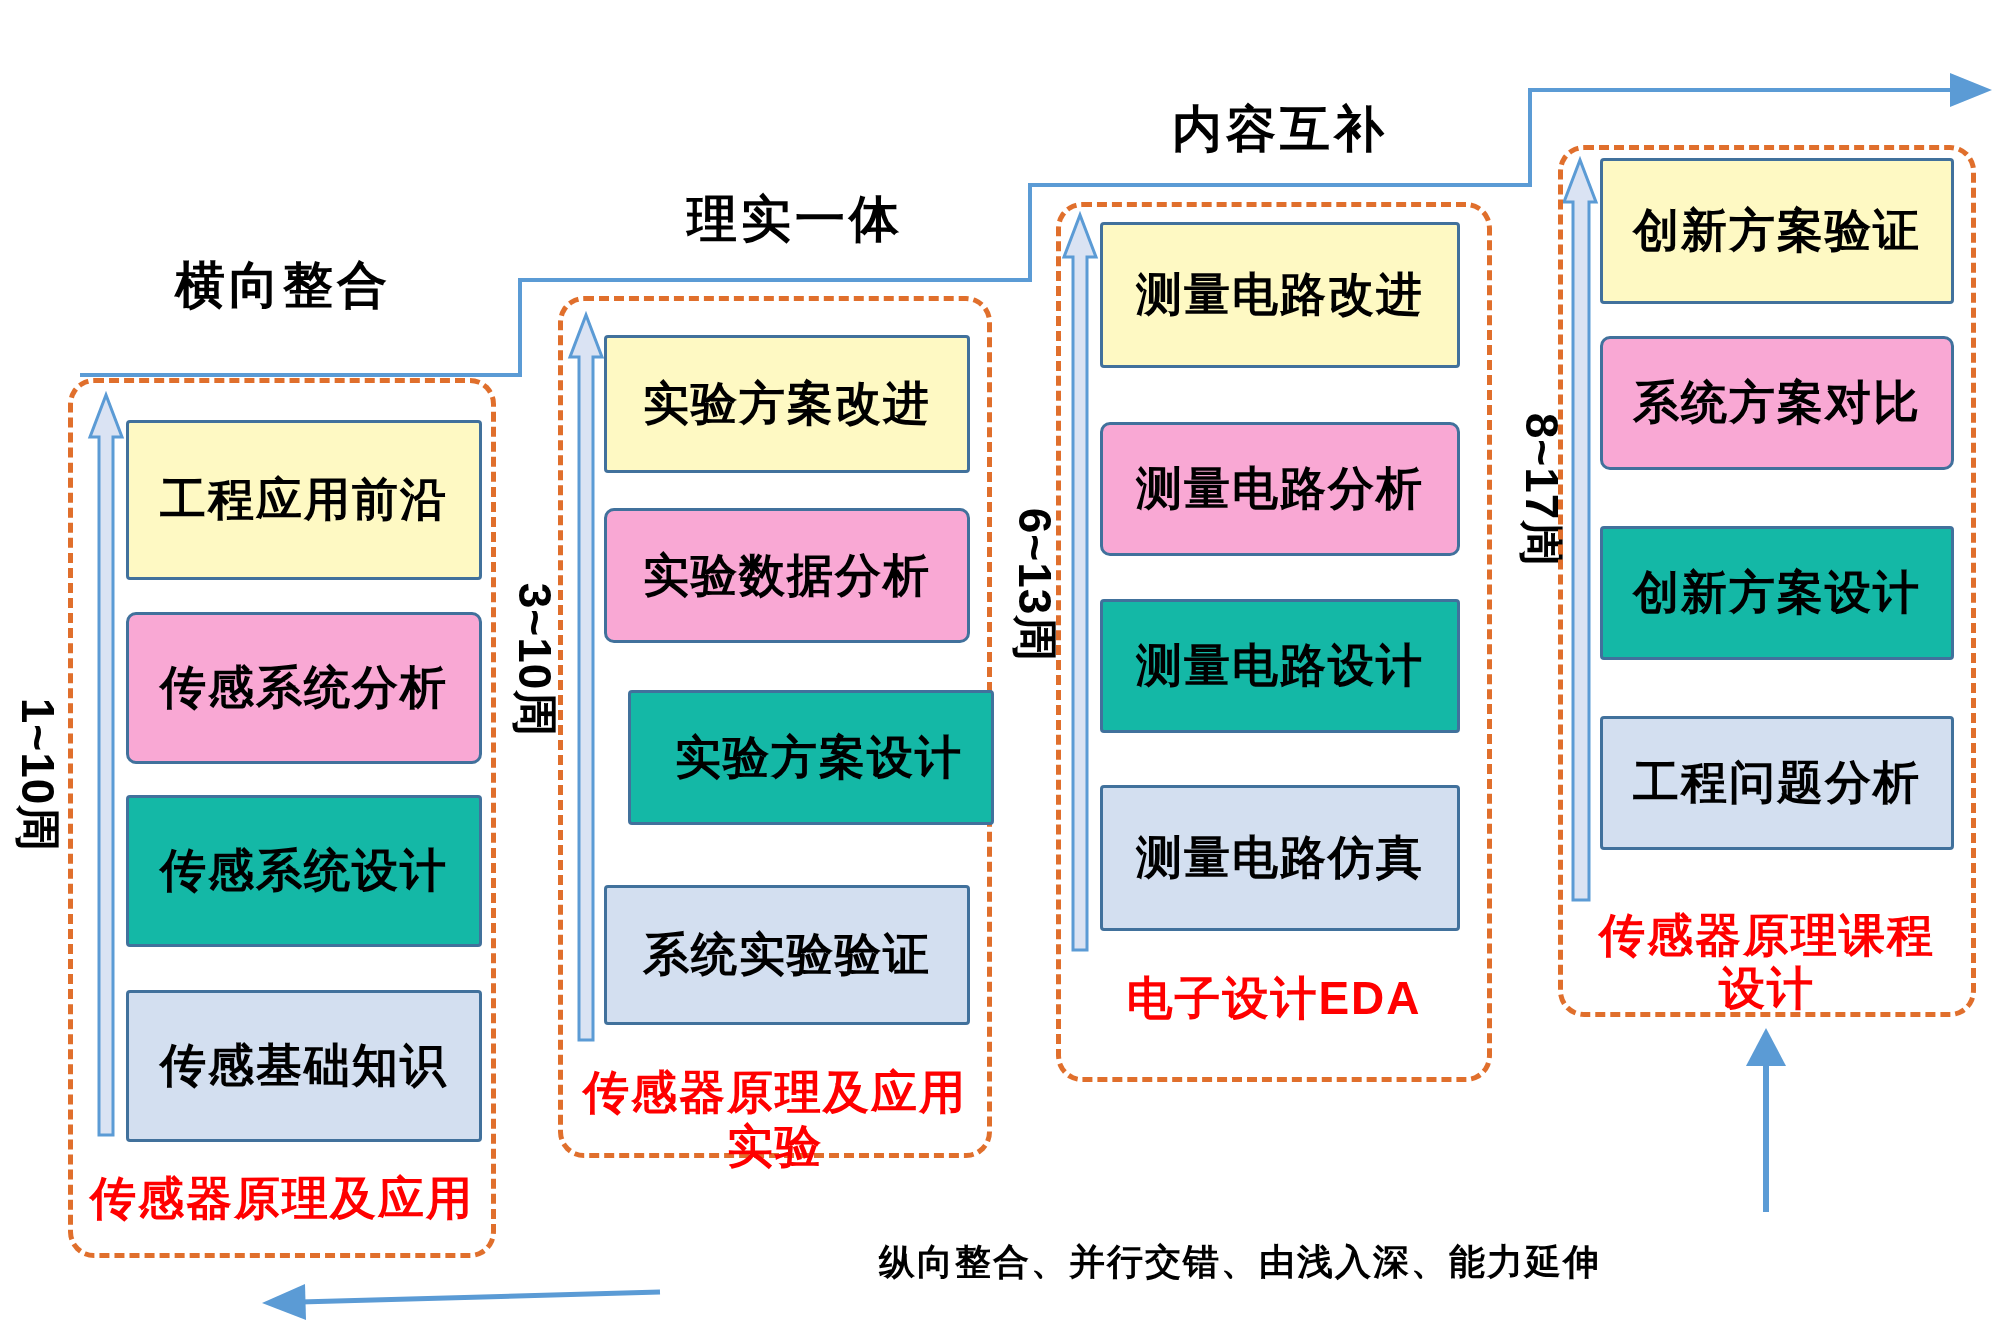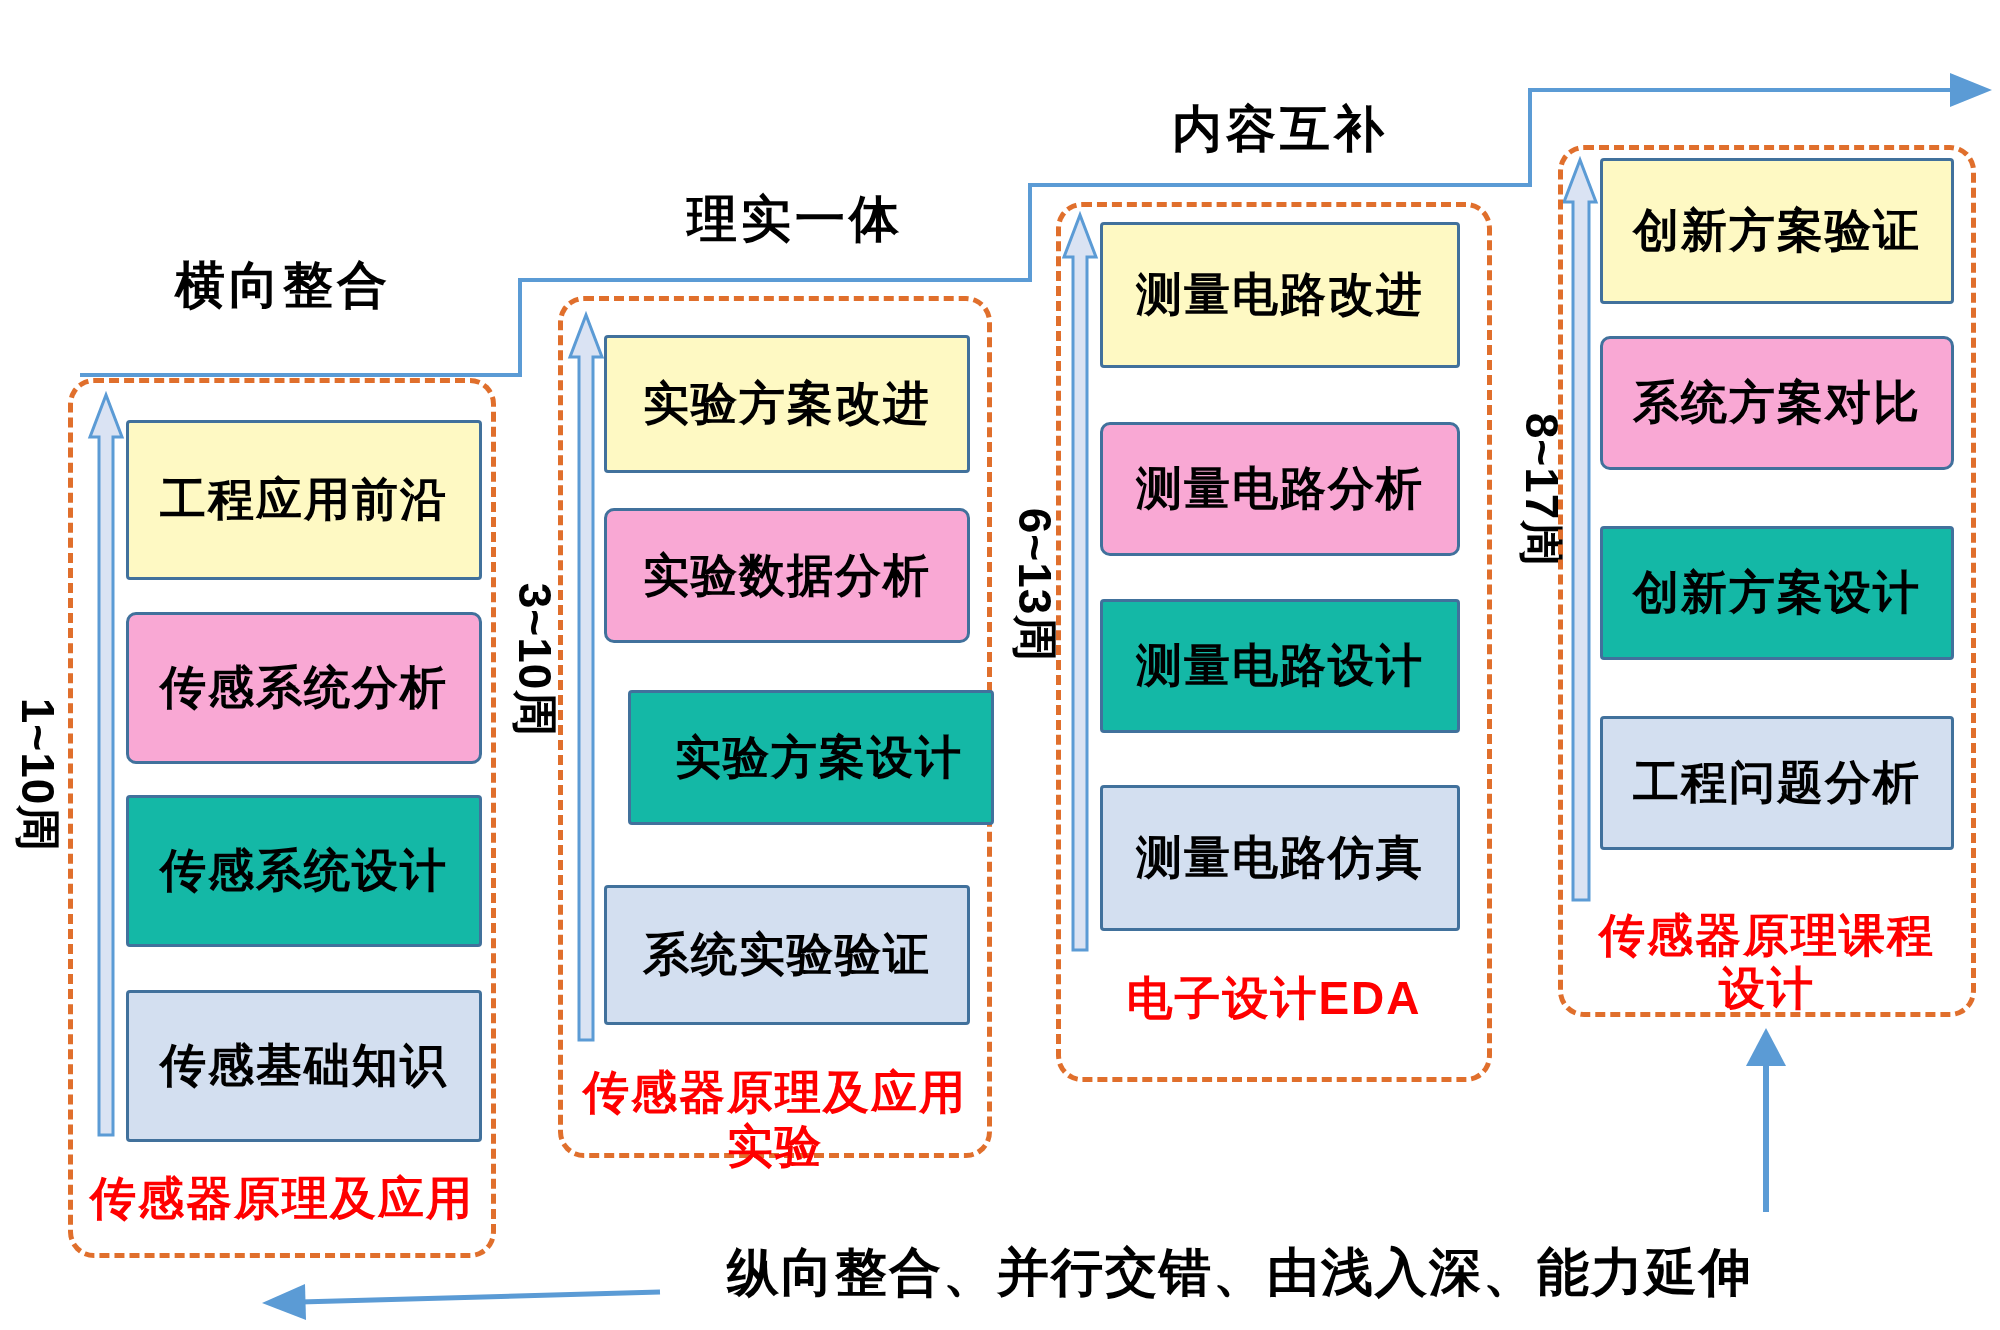--- a/index.html
+++ b/index.html
@@ -44,21 +44,21 @@
   }
   .week-label{
     position:absolute;
     width:260px;height:60px;line-height:60px;
     font-size:46px;font-weight:bold;color:#000;
     text-align:center;letter-spacing:1px;white-space:nowrap;
     transform:rotate(90deg);
   }
   .caption{
     position:absolute;
-    font-size:52px;font-weight:bold;color:#000;
+    font-size:36px;font-weight:bold;color:#000;
     text-align:center;letter-spacing:2px;white-space:nowrap;
   }
 </style>
 </head>
 <body>
 
 <div class="canvas">
 
   <svg class="overlay" viewBox="0 0 2000 1330">
 

